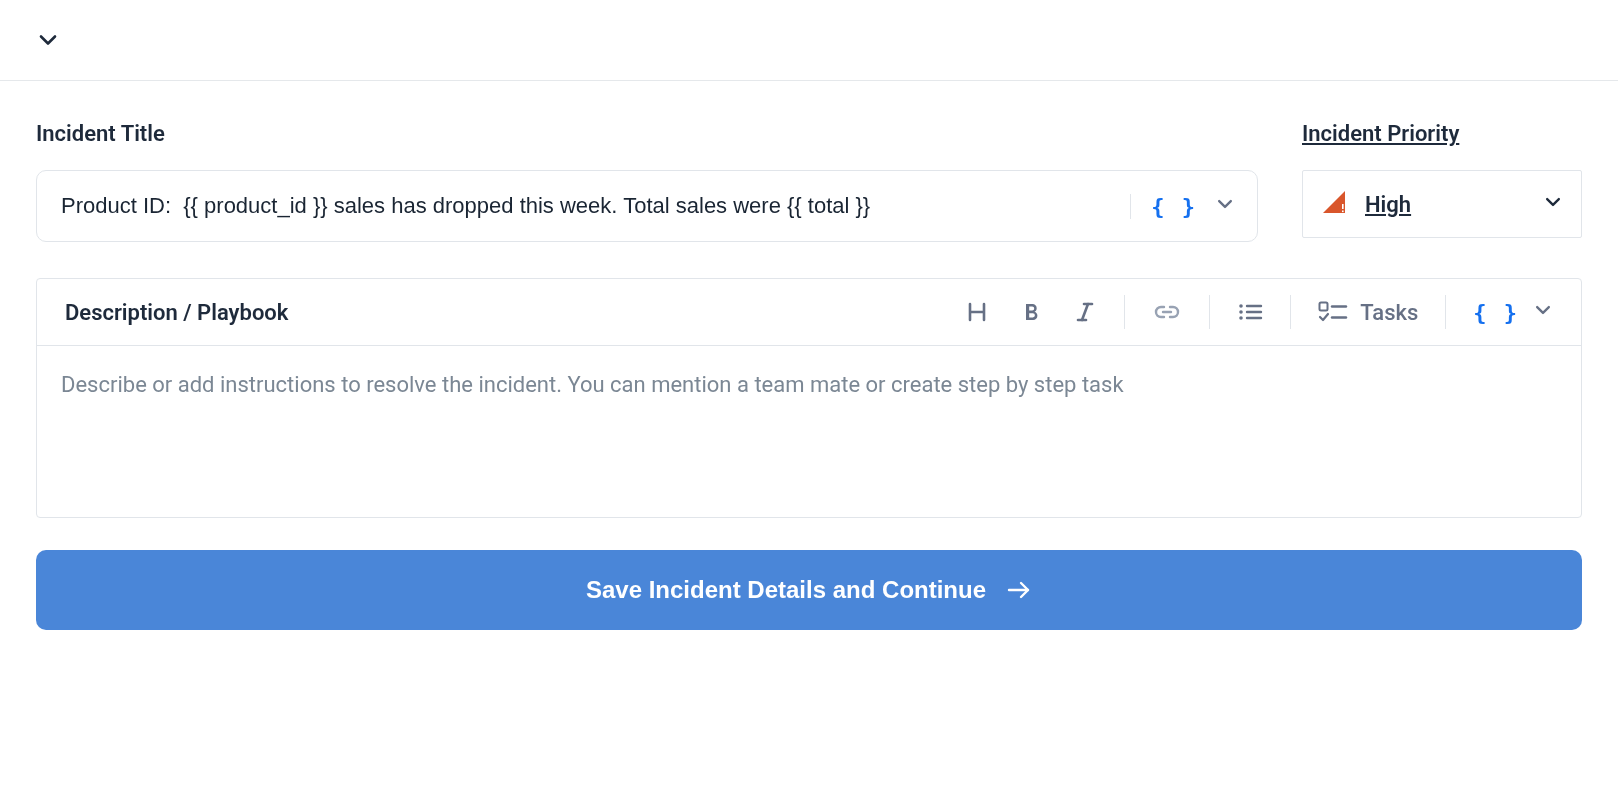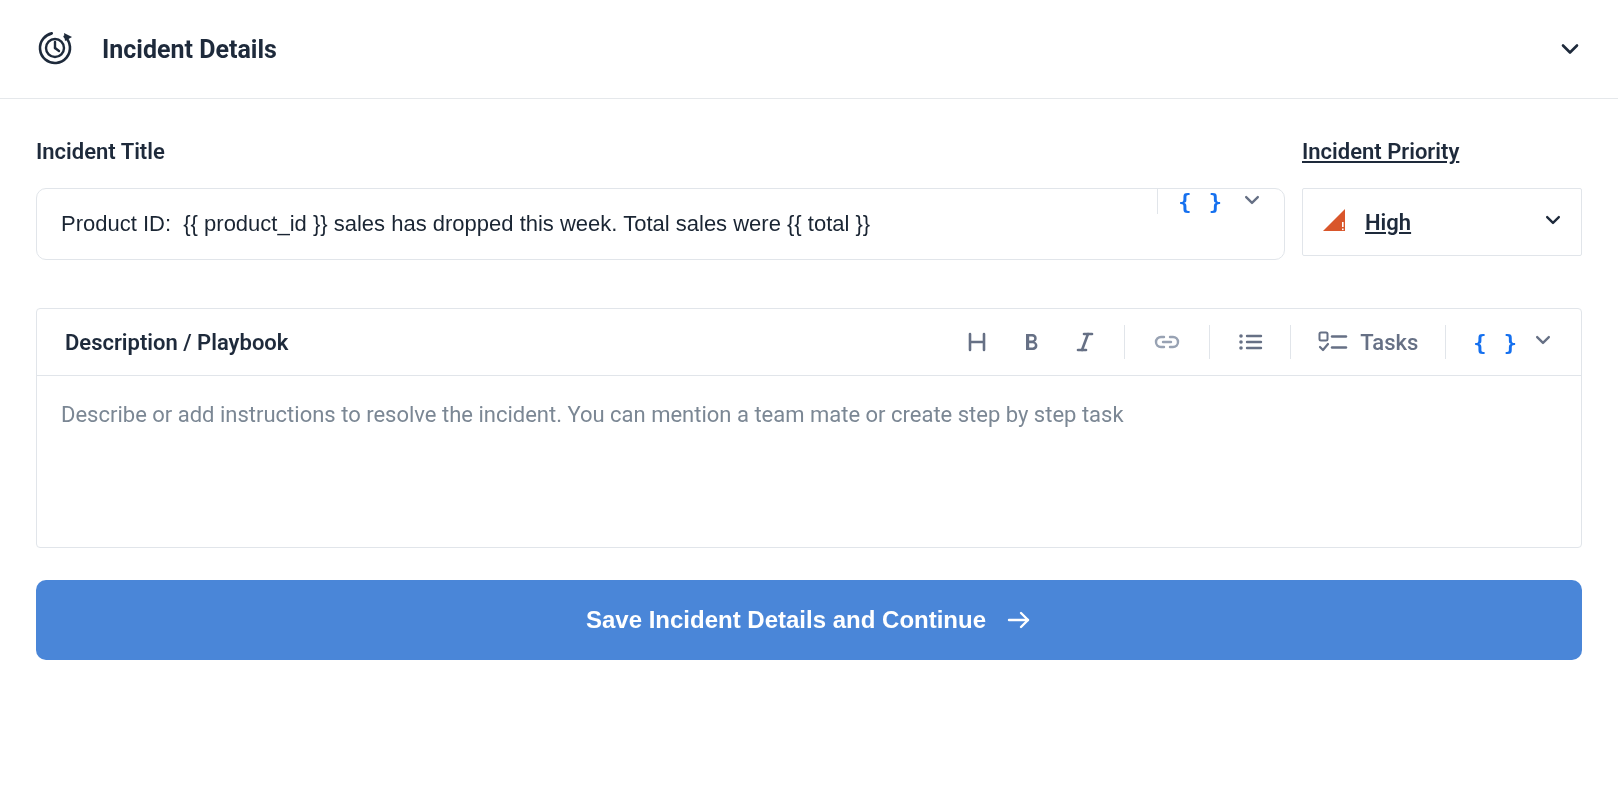--- a/index.html
+++ b/index.html
@@ -30,39 +30,39 @@
       color: #1e2a3b;
     }
     .chevron-icon svg {
       display: block;
     }
     .content {
       padding: 40px 36px 36px 36px;
     }
     .row {
       display: flex;
-      gap: 17px;
-      margin-bottom: 48px;
+      gap: 44px;
+      margin-bottom: 36px;
     }
     .col-title {
       flex: 1;
     }
     .col-priority {
       width: 280px;
       text-decoration: underline;
     }
     .field-label {
       font-size: 22px;
       font-weight: 600;
       color: #1e2a3b;
       margin-bottom: 24px;
     }
     .title-input-wrap {
       display: flex;
-      align-items: flex-start;
+      align-items: center;
       border: 1px solid #e1e5ea;
       border-radius: 10px;
       overflow: hidden;
       background: #fff;
     }
     .title-input {
       flex: 1;
       border: none;
       outline: none;
       font-size: 22px;
@@ -184,32 +184,20 @@
     }
     .arrow-right-icon {
       display: flex;
       align-items: center;
     }
   </style>
 </head>
 <body>
 
 <div class="header-bar">
-  <div class="header-left">
-    <span>
-      <svg width="38" height="38" viewBox="0 0 38 38" fill="none">
-        <circle cx="19" cy="20" r="15" stroke="#1e2a3b" stroke-width="2.6" fill="none" stroke-linecap="round" stroke-dasharray="80 15" transform="rotate(-50 19 20)"></circle>
-        <polygon points="28,5 36,9 29,13" fill="#1e2a3b"></polygon>
-        <circle cx="19" cy="20" r="9" stroke="#1e2a3b" stroke-width="2.4" fill="none"></circle>
-        <line x1="19" y1="20" x2="19" y2="14" stroke="#1e2a3b" stroke-width="2.4" stroke-linecap="round"></line>
-        <line x1="19" y1="20" x2="23" y2="23" stroke="#1e2a3b" stroke-width="2.4" stroke-linecap="round"></line>
-      </svg>
-    </span>
-    <span class="section-title">Incident Details</span>
-  </div>
   <span class="chevron-icon">
     <svg width="24" height="24" viewBox="0 0 24 24" fill="none">
       <path d="M5 8.5L12 15.5L19 8.5" stroke="#1e2a3b" stroke-width="2.6" stroke-linecap="round" stroke-linejoin="round"></path>
     </svg>
   </span>
 </div>
 
 <div class="content">
   <div class="row">
     <div class="col-title">

